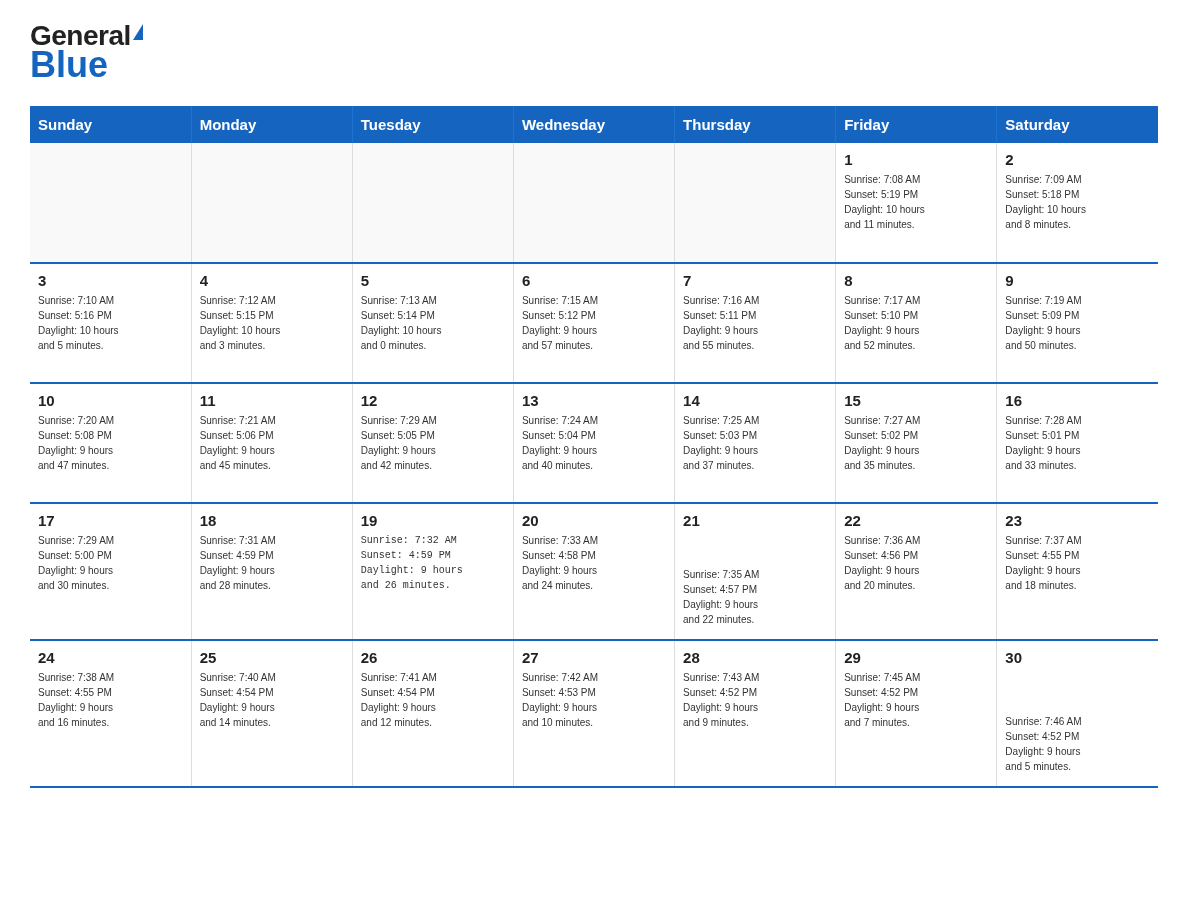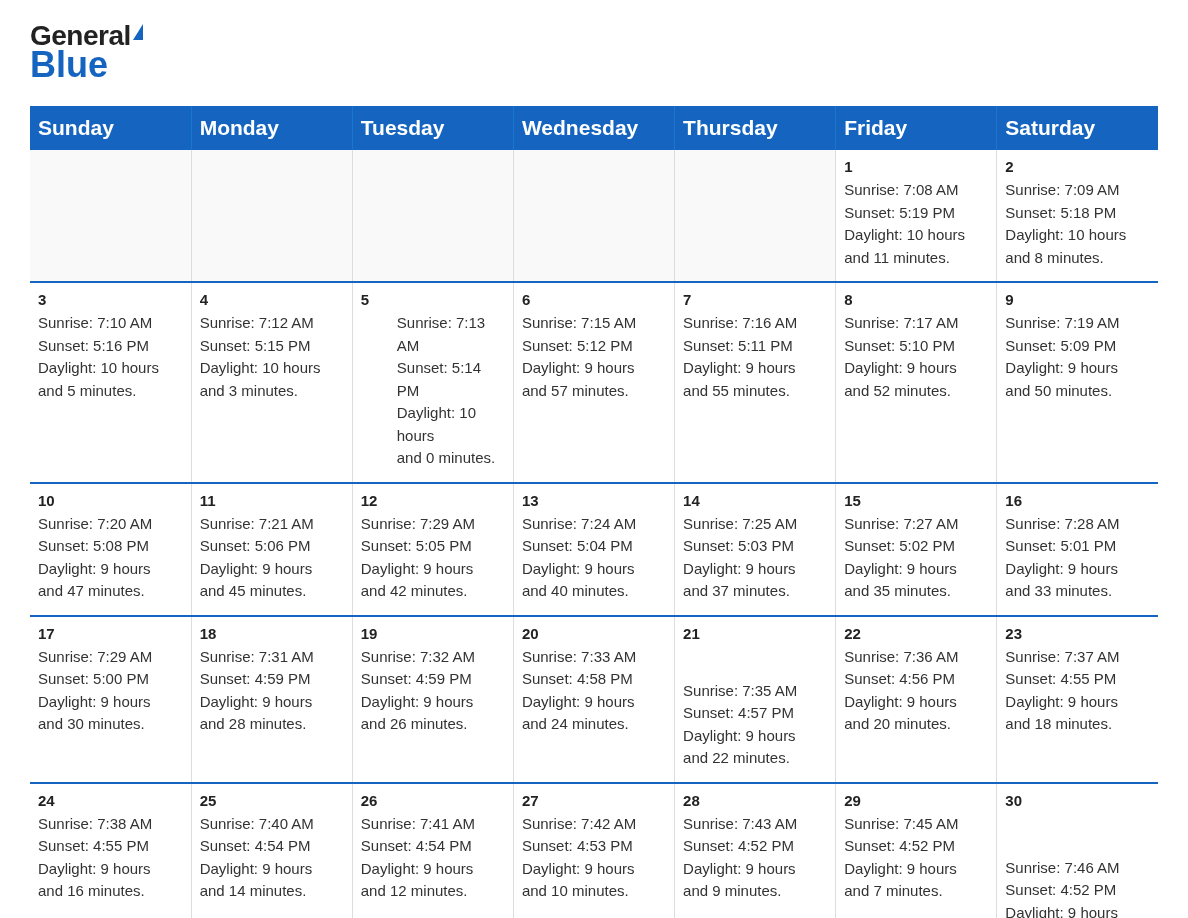--- a/index.html
+++ b/index.html
@@ -65,21 +65,21 @@
       width: 100%;
       border-collapse: collapse;
       table-layout: fixed;
     }
     thead tr {
       background-color: #1565c0;
       color: #fff;
     }
     thead th {
       padding: 10px 8px;
-      font-size: 21px;
+      font-size: 15px;
       font-weight: 600;
       text-align: left;
       border-right: 1px solid #1a75d2;
     }
     thead th:last-child {
       border-right: none;
     }
     tbody tr {
       border-bottom: 2px solid #1565c0;
       vertical-align: top;
@@ -96,21 +96,21 @@
       border-right: none;
     }
     .day-number {
       font-size: 15px;
       font-weight: bold;
       color: #222;
       display: block;
       margin-bottom: 4px;
     }
     .day-info {
-      font-size: 15px;
+      font-size: 10px;
       color: #333;
       line-height: 1.5;
     }
     .empty-cell {
       background: #f9f9f9;
     }
   </style>
 </head>
 <body>
 
@@ -168,21 +168,21 @@
         </td>
         <td>
           <span class="day-number">4</span>
           <div class="day-info" style="white-space: pre-line;">Sunrise: 7:12 AM
 Sunset: 5:15 PM
 Daylight: 10 hours
 and 3 minutes.</div>
         </td>
         <td>
           <span class="day-number">5</span>
-          <div class="day-info" style="white-space: pre-line; margin-left: 36px;">Sunrise: 7:13 AM
+          <div class="day-info" style="white-space: pre-line;">Sunrise: 7:13 AM
 Sunset: 5:14 PM
 Daylight: 10 hours
 and 0 minutes.</div>
         </td>
         <td>
           <span class="day-number">6</span>
           <div class="day-info" style="white-space: pre-line;">Sunrise: 7:15 AM
 Sunset: 5:12 PM
 Daylight: 9 hours
 and 57 minutes.</div>
@@ -270,21 +270,21 @@
         </td>
         <td>
           <span class="day-number">18</span>
           <div class="day-info" style="white-space: pre-line;">Sunrise: 7:31 AM
 Sunset: 4:59 PM
 Daylight: 9 hours
 and 28 minutes.</div>
         </td>
         <td>
           <span class="day-number">19</span>
-          <div class="day-info" style="white-space: pre-line;">Sunrise: 7:32 AM
+          <div class="day-info" style="white-space: pre-line; font-family: Liberation Mono, monospace;">Sunrise: 7:32 AM
 Sunset: 4:59 PM
 Daylight: 9 hours
 and 26 minutes.</div>
         </td>
         <td>
           <span class="day-number">20</span>
           <div class="day-info" style="white-space: pre-line;">Sunrise: 7:33 AM
 Sunset: 4:58 PM
 Daylight: 9 hours
 and 24 minutes.</div>

